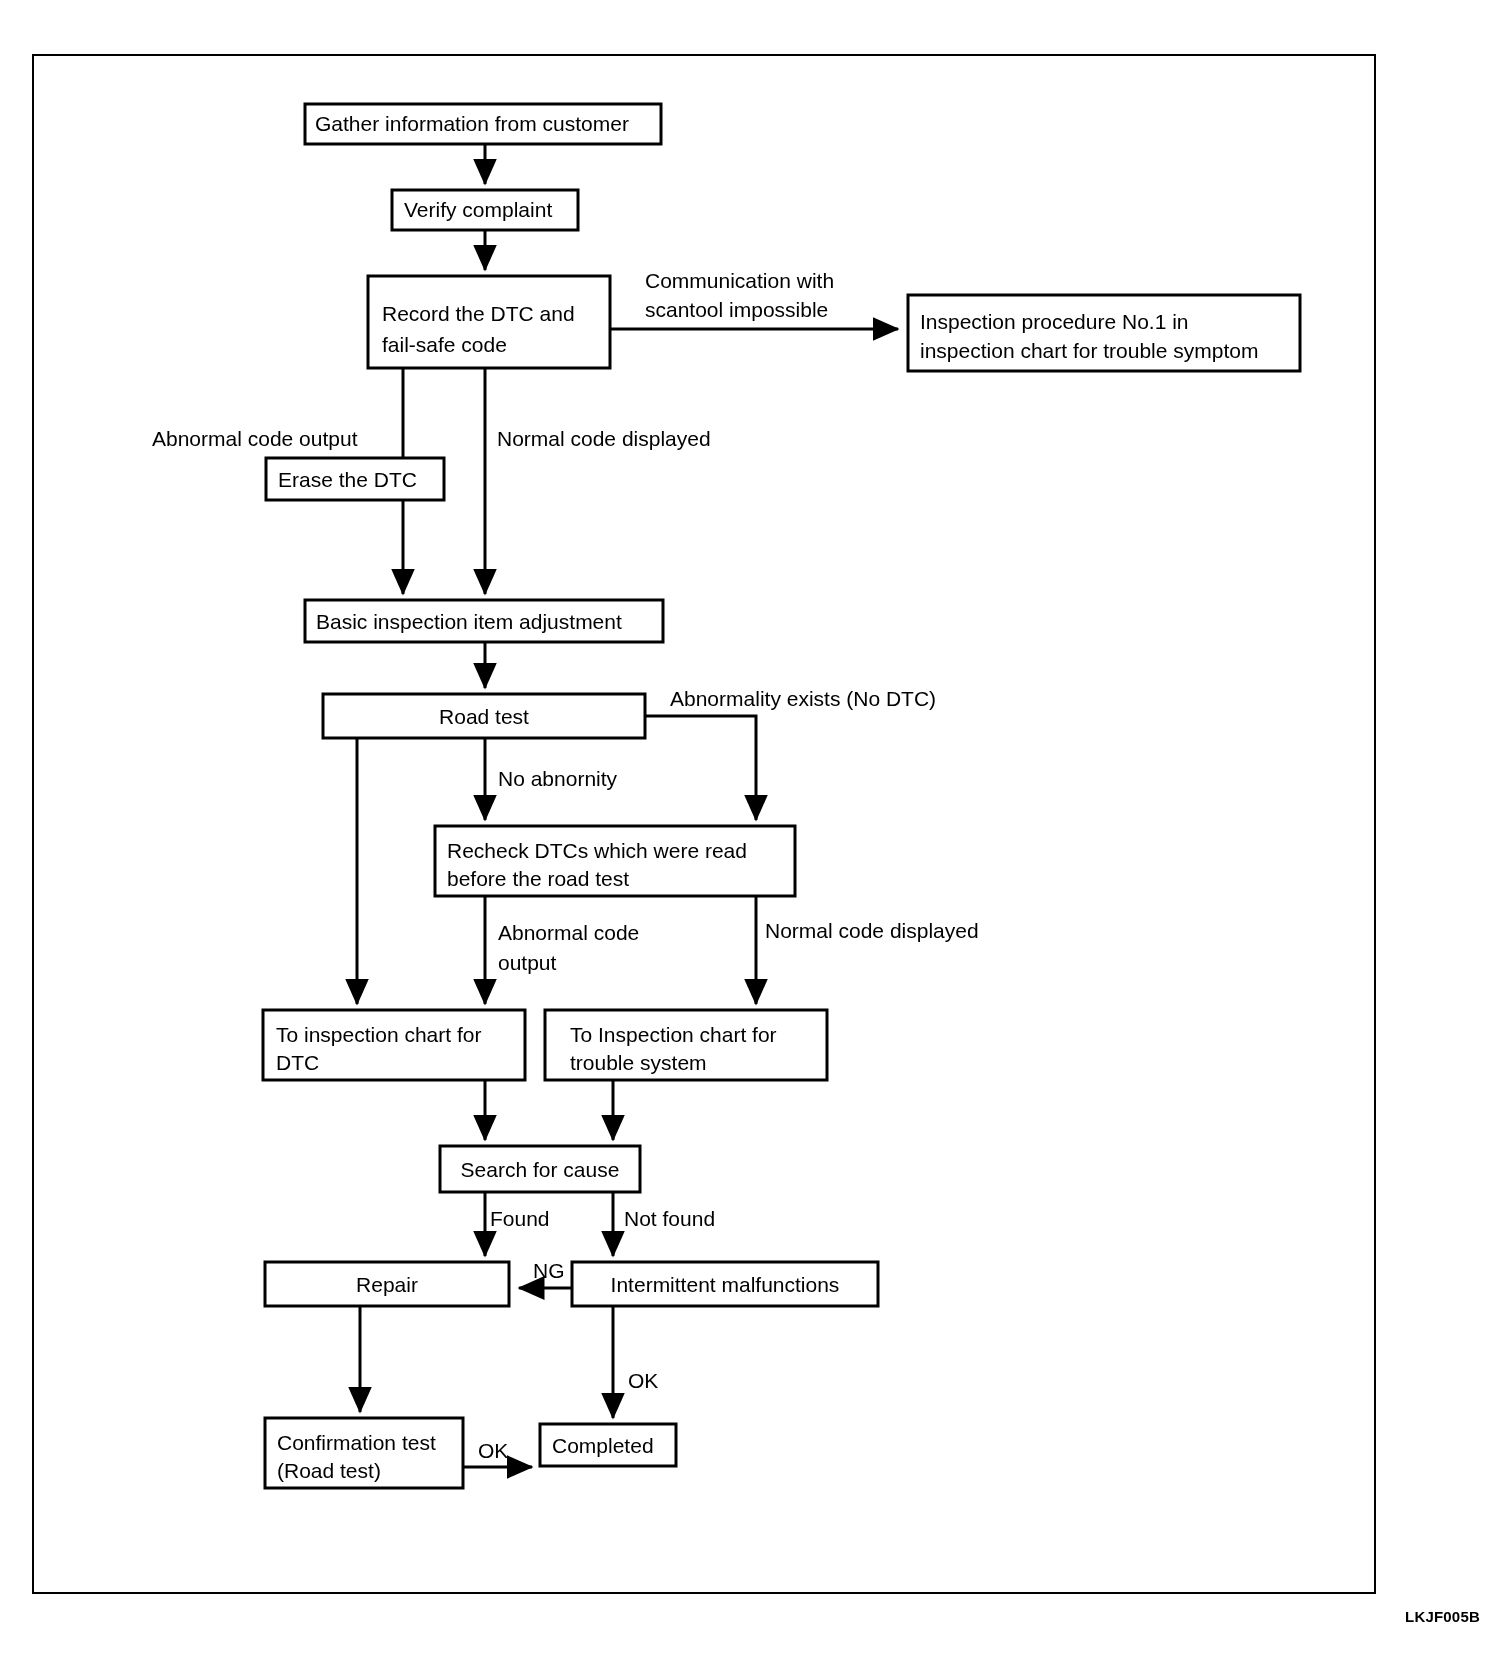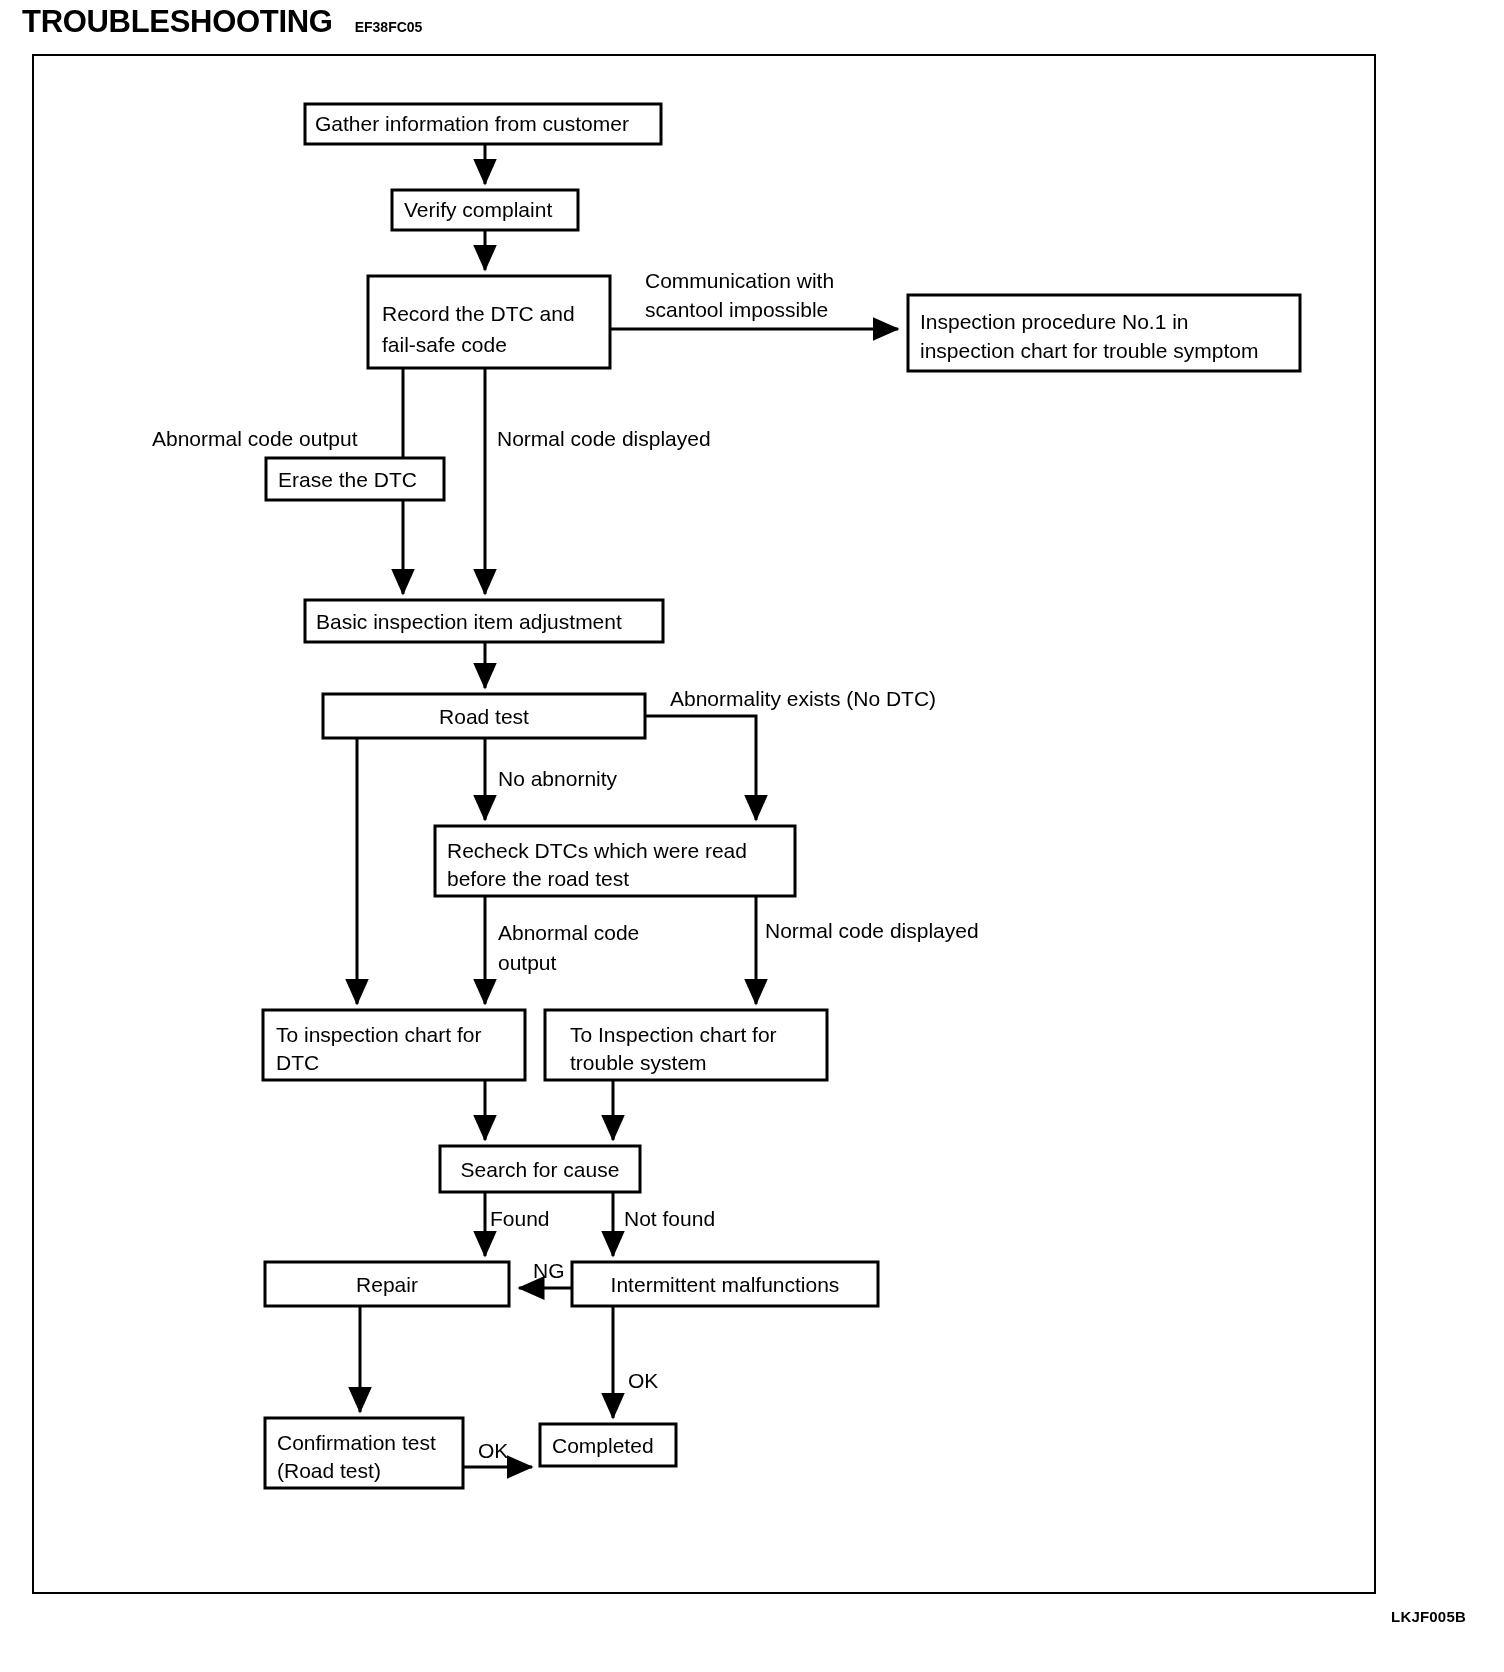--- a/index.html
+++ b/index.html
@@ -40,21 +40,21 @@
     position: absolute;
     left: 32px;
     top: 54px;
     width: 1344px;
     height: 1540px;
     border: 2px solid #000;
     box-sizing: border-box;
   }
   .footer-code {
     position: absolute;
-    right: 38px;
+    right: 24px;
     top: 1608px;
     font-size: 15px;
     font-weight: bold;
     letter-spacing: 0.2px;
   }
   svg.flow {
     position: absolute;
     left: 0;
     top: 0;
     width: 1504px;
@@ -77,24 +77,20 @@
   }
   .edge-label {
     font-size: 21px;
   }
 </style>
 </head>
 <body>
 
 <div id="page">
 
-  <div class="header">
-    <span class="header-title">TROUBLESHOOTING</span>
-    <span class="header-code">EF38FC05</span>
-  </div>
 
   <div class="frame"></div>
 
   <svg class="flow" viewBox="0 0 1504 1672">
     <defs>
       <marker id="arrow" markerWidth="10" markerHeight="10" refX="8.5" refY="4" orient="auto" markerUnits="strokeWidth">
         <path d="M0,0 L9,4 L0,8 z" fill="#000000"></path>
       </marker>
     </defs>
 

